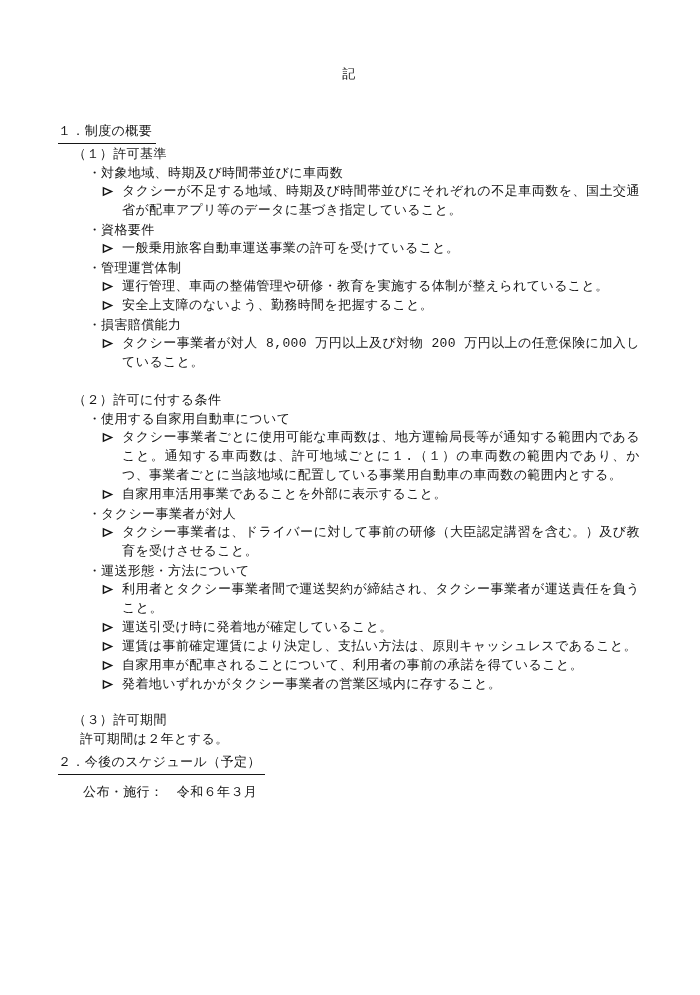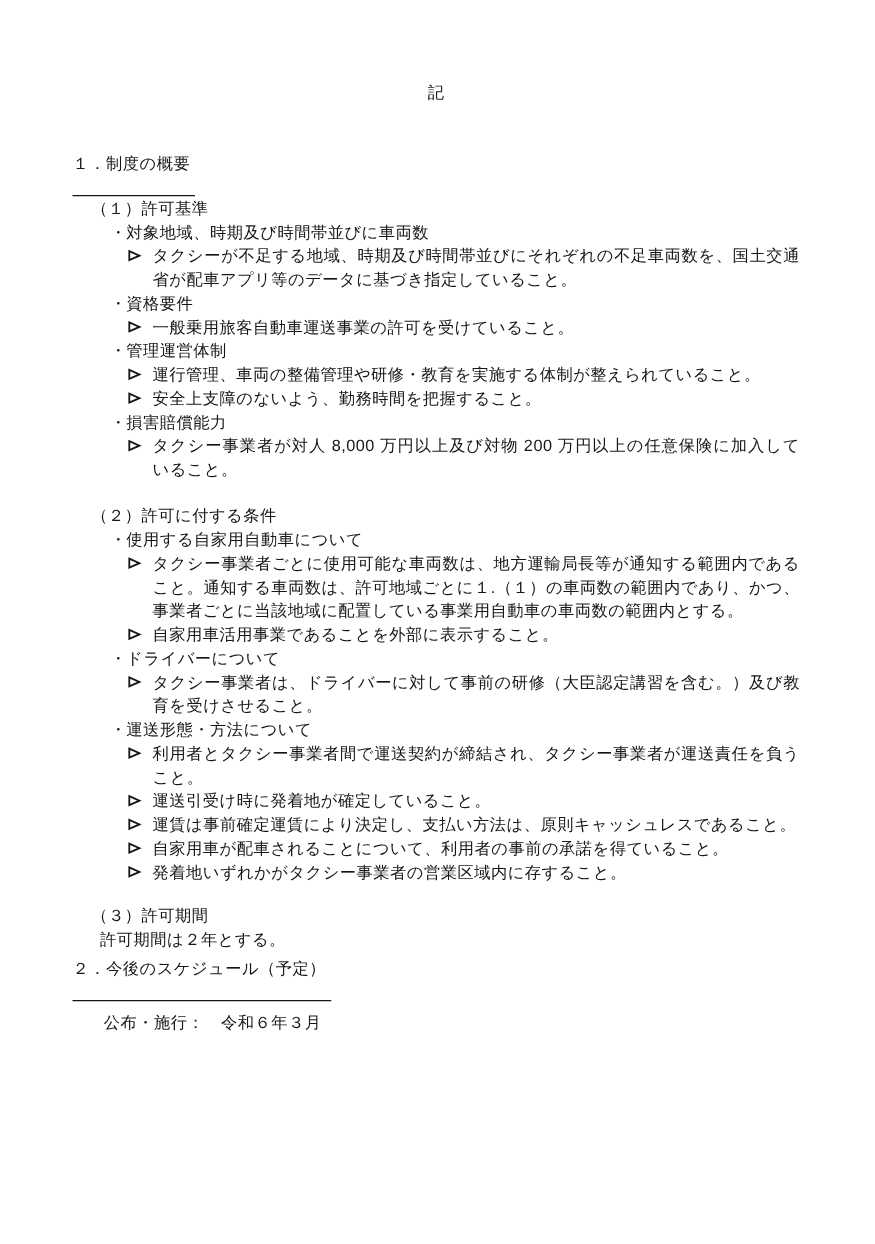--- a/index.html
+++ b/index.html
@@ -21,21 +21,21 @@
     text-align: center;
     margin: 0 0 38px 0;
   }
   .sec-title {
     font-size: 13px;
     font-weight: normal;
     margin: 0;
   }
   .sec-title .u {
     border-bottom: 1px solid #161616;
-    padding-bottom: 17px;
+    padding-bottom: 4px;
     padding-right: 4px;
     display: inline-block;
     line-height: 17px;
   }
   .sub { margin: 0; }
   .sub-2 { margin-top: 18px; }
   .sub-3 { margin-top: 16px; }
   .sub-title { margin-left: 15px; }
   .sub-body  { margin-left: 22px; }
   .sec-2 { margin-top: 4px; }
@@ -57,20 +57,21 @@
     width: 21px;
     padding-top: 3px;
   }
   .b3 .arr svg { display: block; }
   .b3 .text {
     margin: 0;
     flex: 1 1 auto;
     text-align: justify;
     text-justify: inter-character;
     word-break: break-all;
+    font-family: Liberation Mono, monospace;
   }
 </style>
 </head>
 <body>
 
 <div class="page">
 
   <div class="doc-mark">記</div>
 
   <section>
@@ -170,21 +171,21 @@
                 <polygon points="3,3.5 13,8 3,12.5" fill="none" stroke="#161616" stroke-width="1.8"></polygon>
               </svg>
             </span>
           <p class="text">自家用車活用事業であることを外部に表示すること。</p>
         </div>
       </div>
 
       <div class="grp">
         <div class="g-label">
           <span class="dot">・</span>
-          <span>ドライバーについて</span>
+          <span>タクシー事業者が対人</span>
         </div>
         <div class="b3">
           <span class="arr">
               <svg width="13" height="13" viewBox="0 0 16 16">
                 <polygon points="3,3.5 13,8 3,12.5" fill="none" stroke="#161616" stroke-width="1.8"></polygon>
               </svg>
             </span>
           <p class="text">タクシー事業者は、ドライバーに対して事前の研修（大臣認定講習を含む。）及び教育を受けさせること。</p>
         </div>
       </div>

